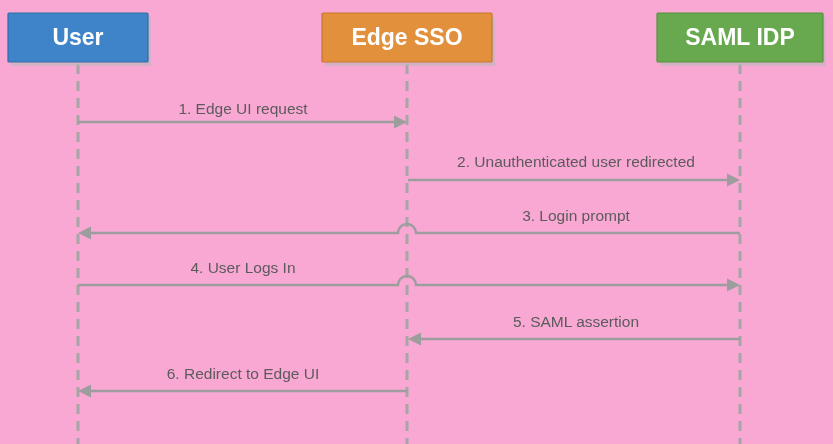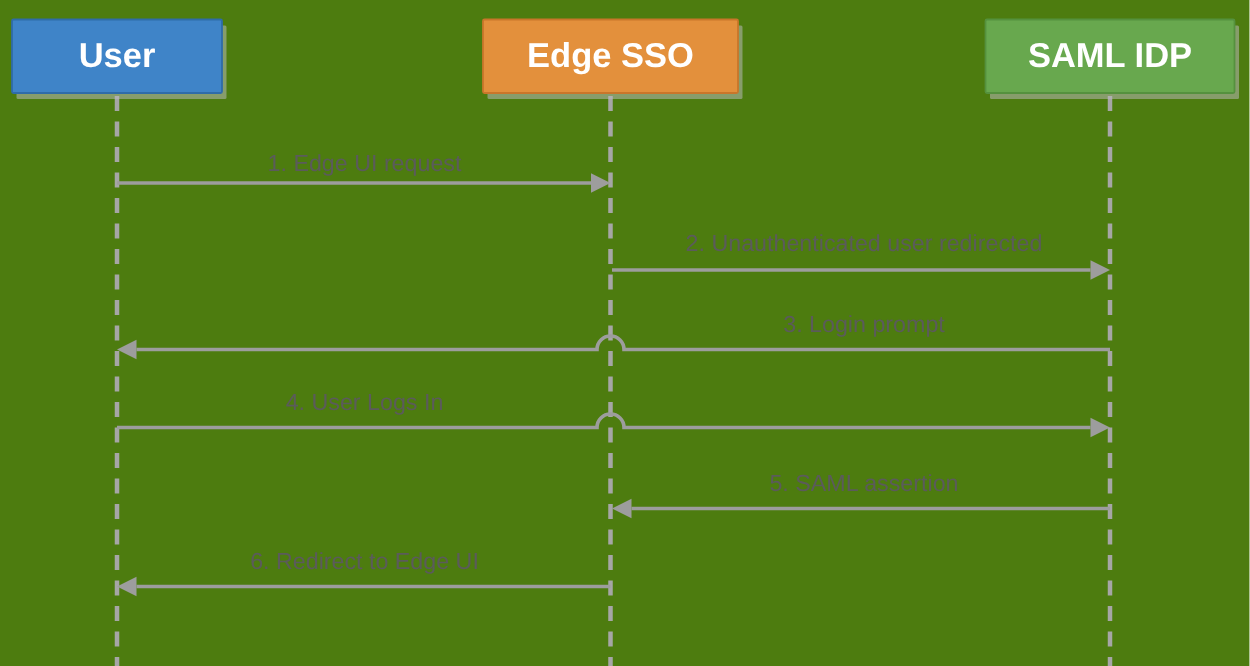--- a/index.html
+++ b/index.html
@@ -9,21 +9,21 @@
     background: #ffffff;
   }
   body {
     font-family: "Liberation Sans", sans-serif;
   }
   #diagram-root {
     position: relative;
     width: 833px;
     height: 444px;
     overflow: hidden;
-    background: #4d7c0f;
+    background: #f9a8d4;
   }
   #diagram-svg {
     position: absolute;
     left: 0;
     top: 0;
     width: 833px;
     height: 444px;
     display: block;
   }
   .actor-box-rect {

